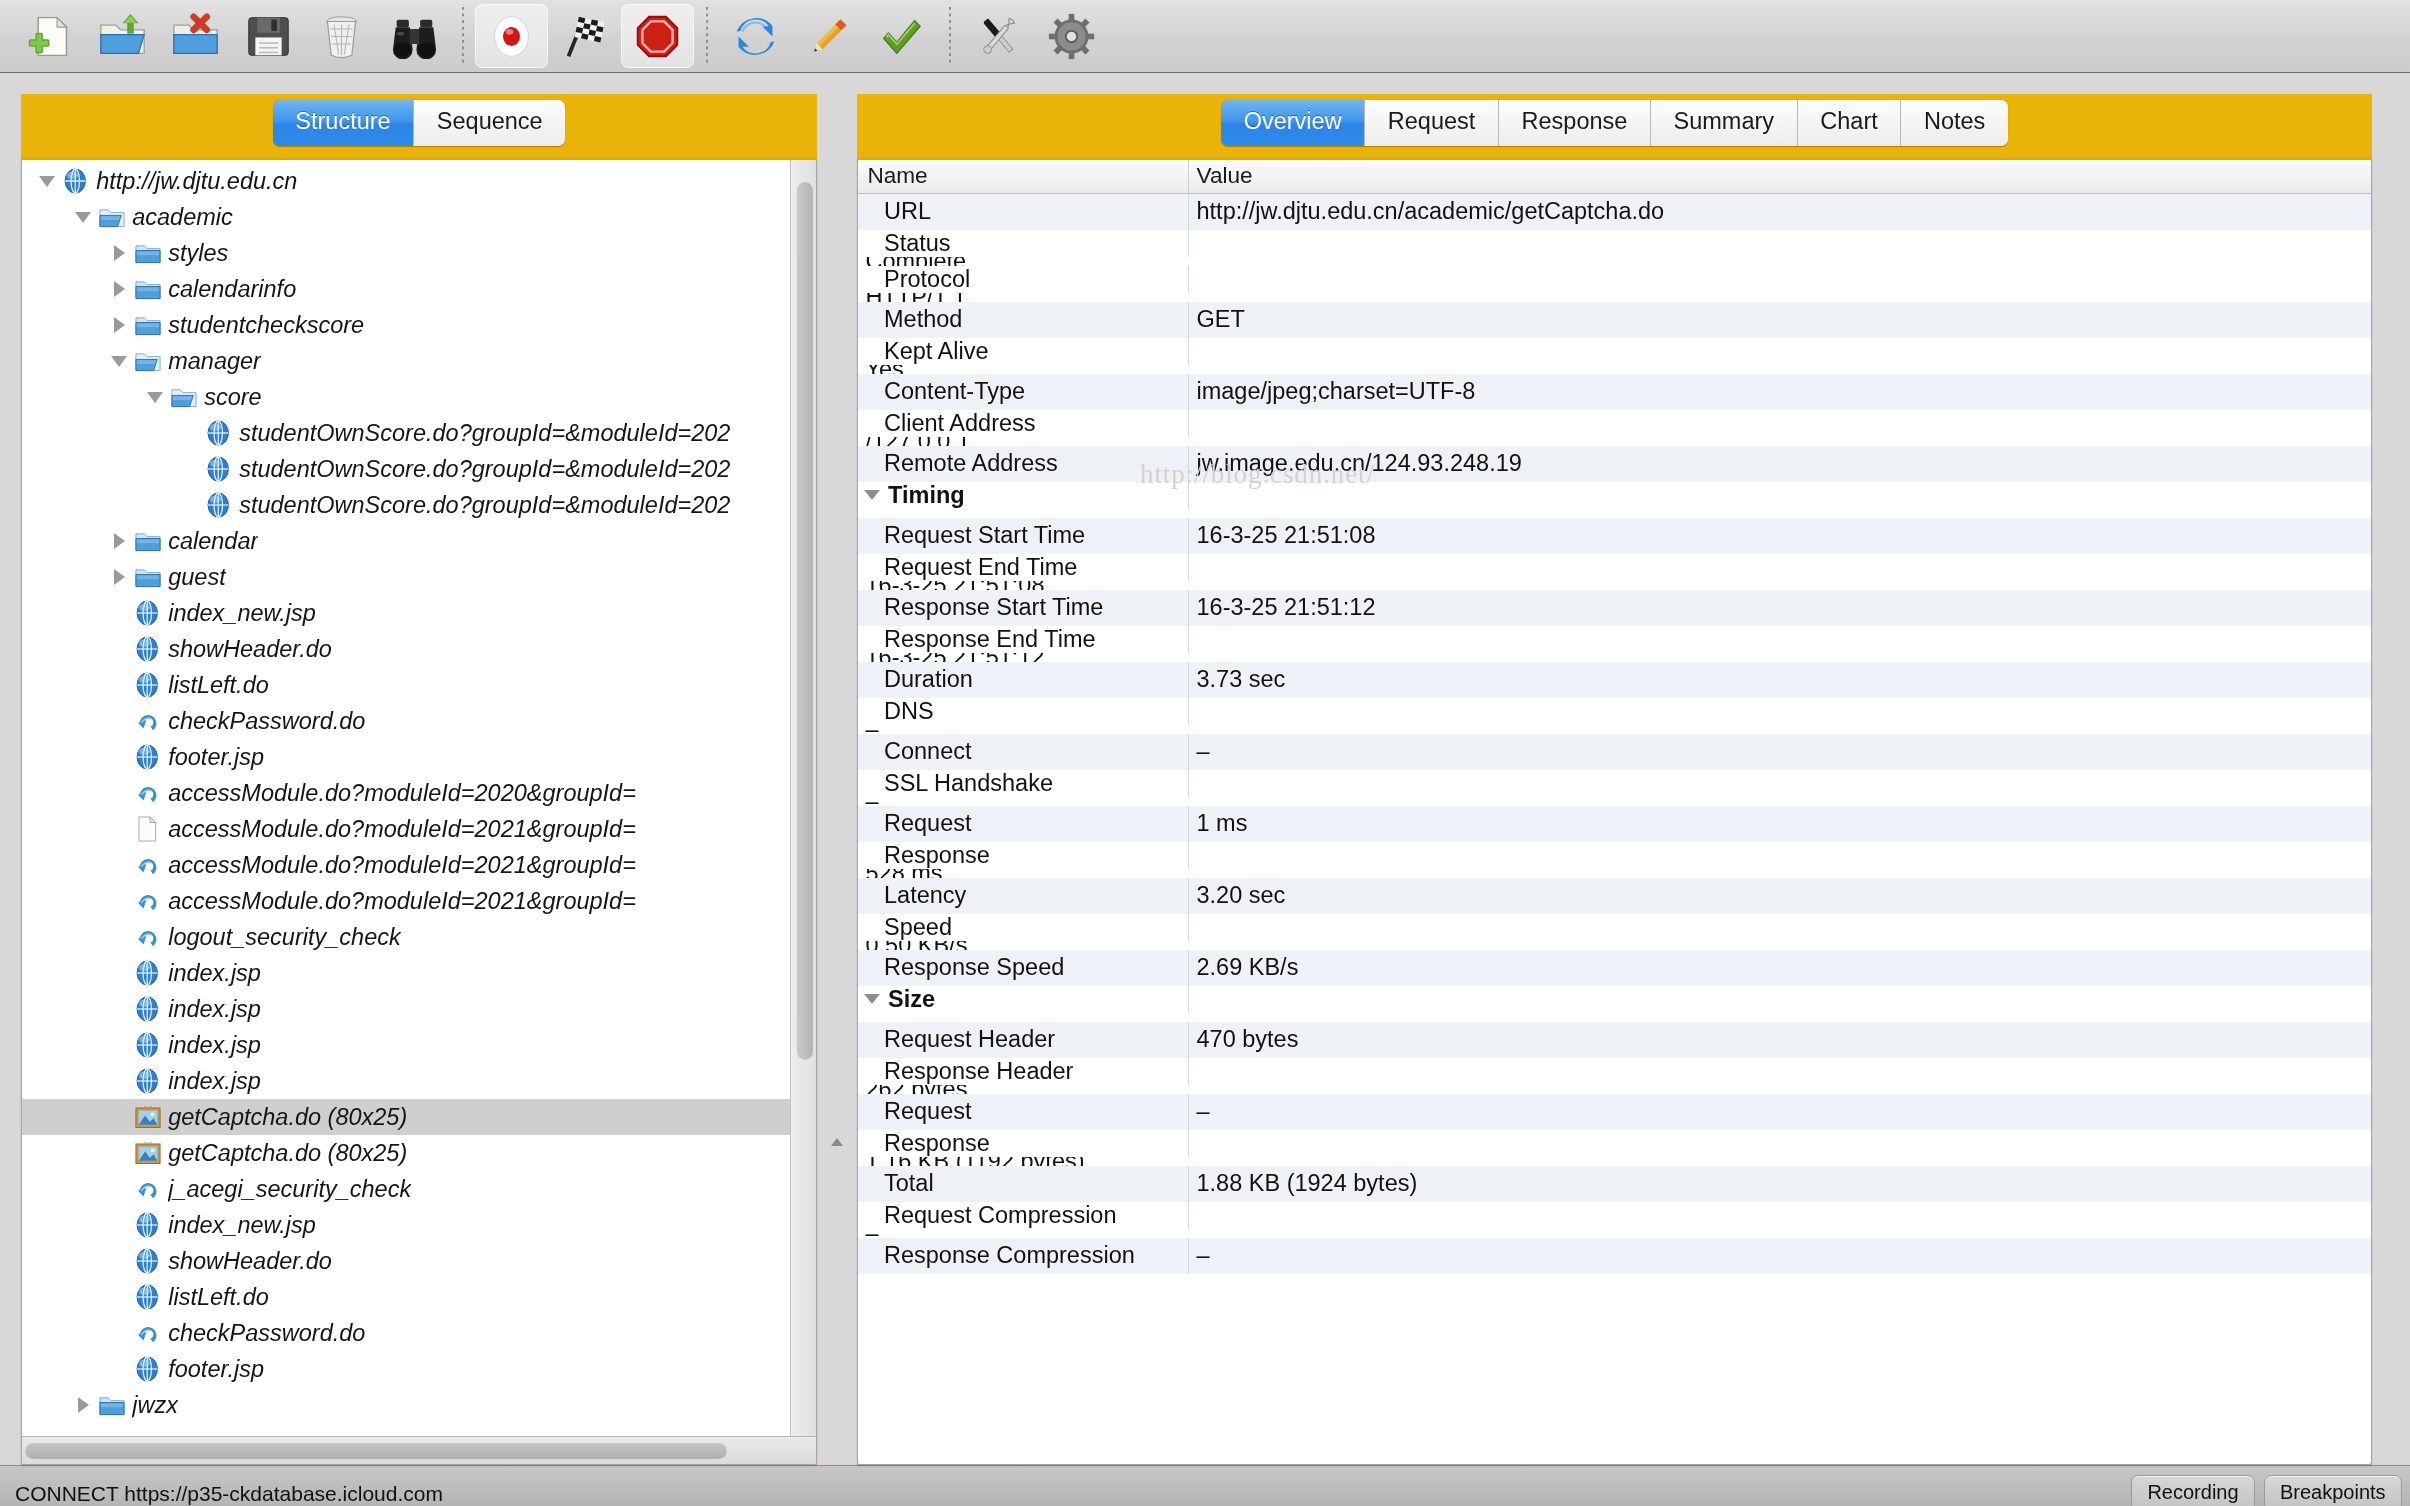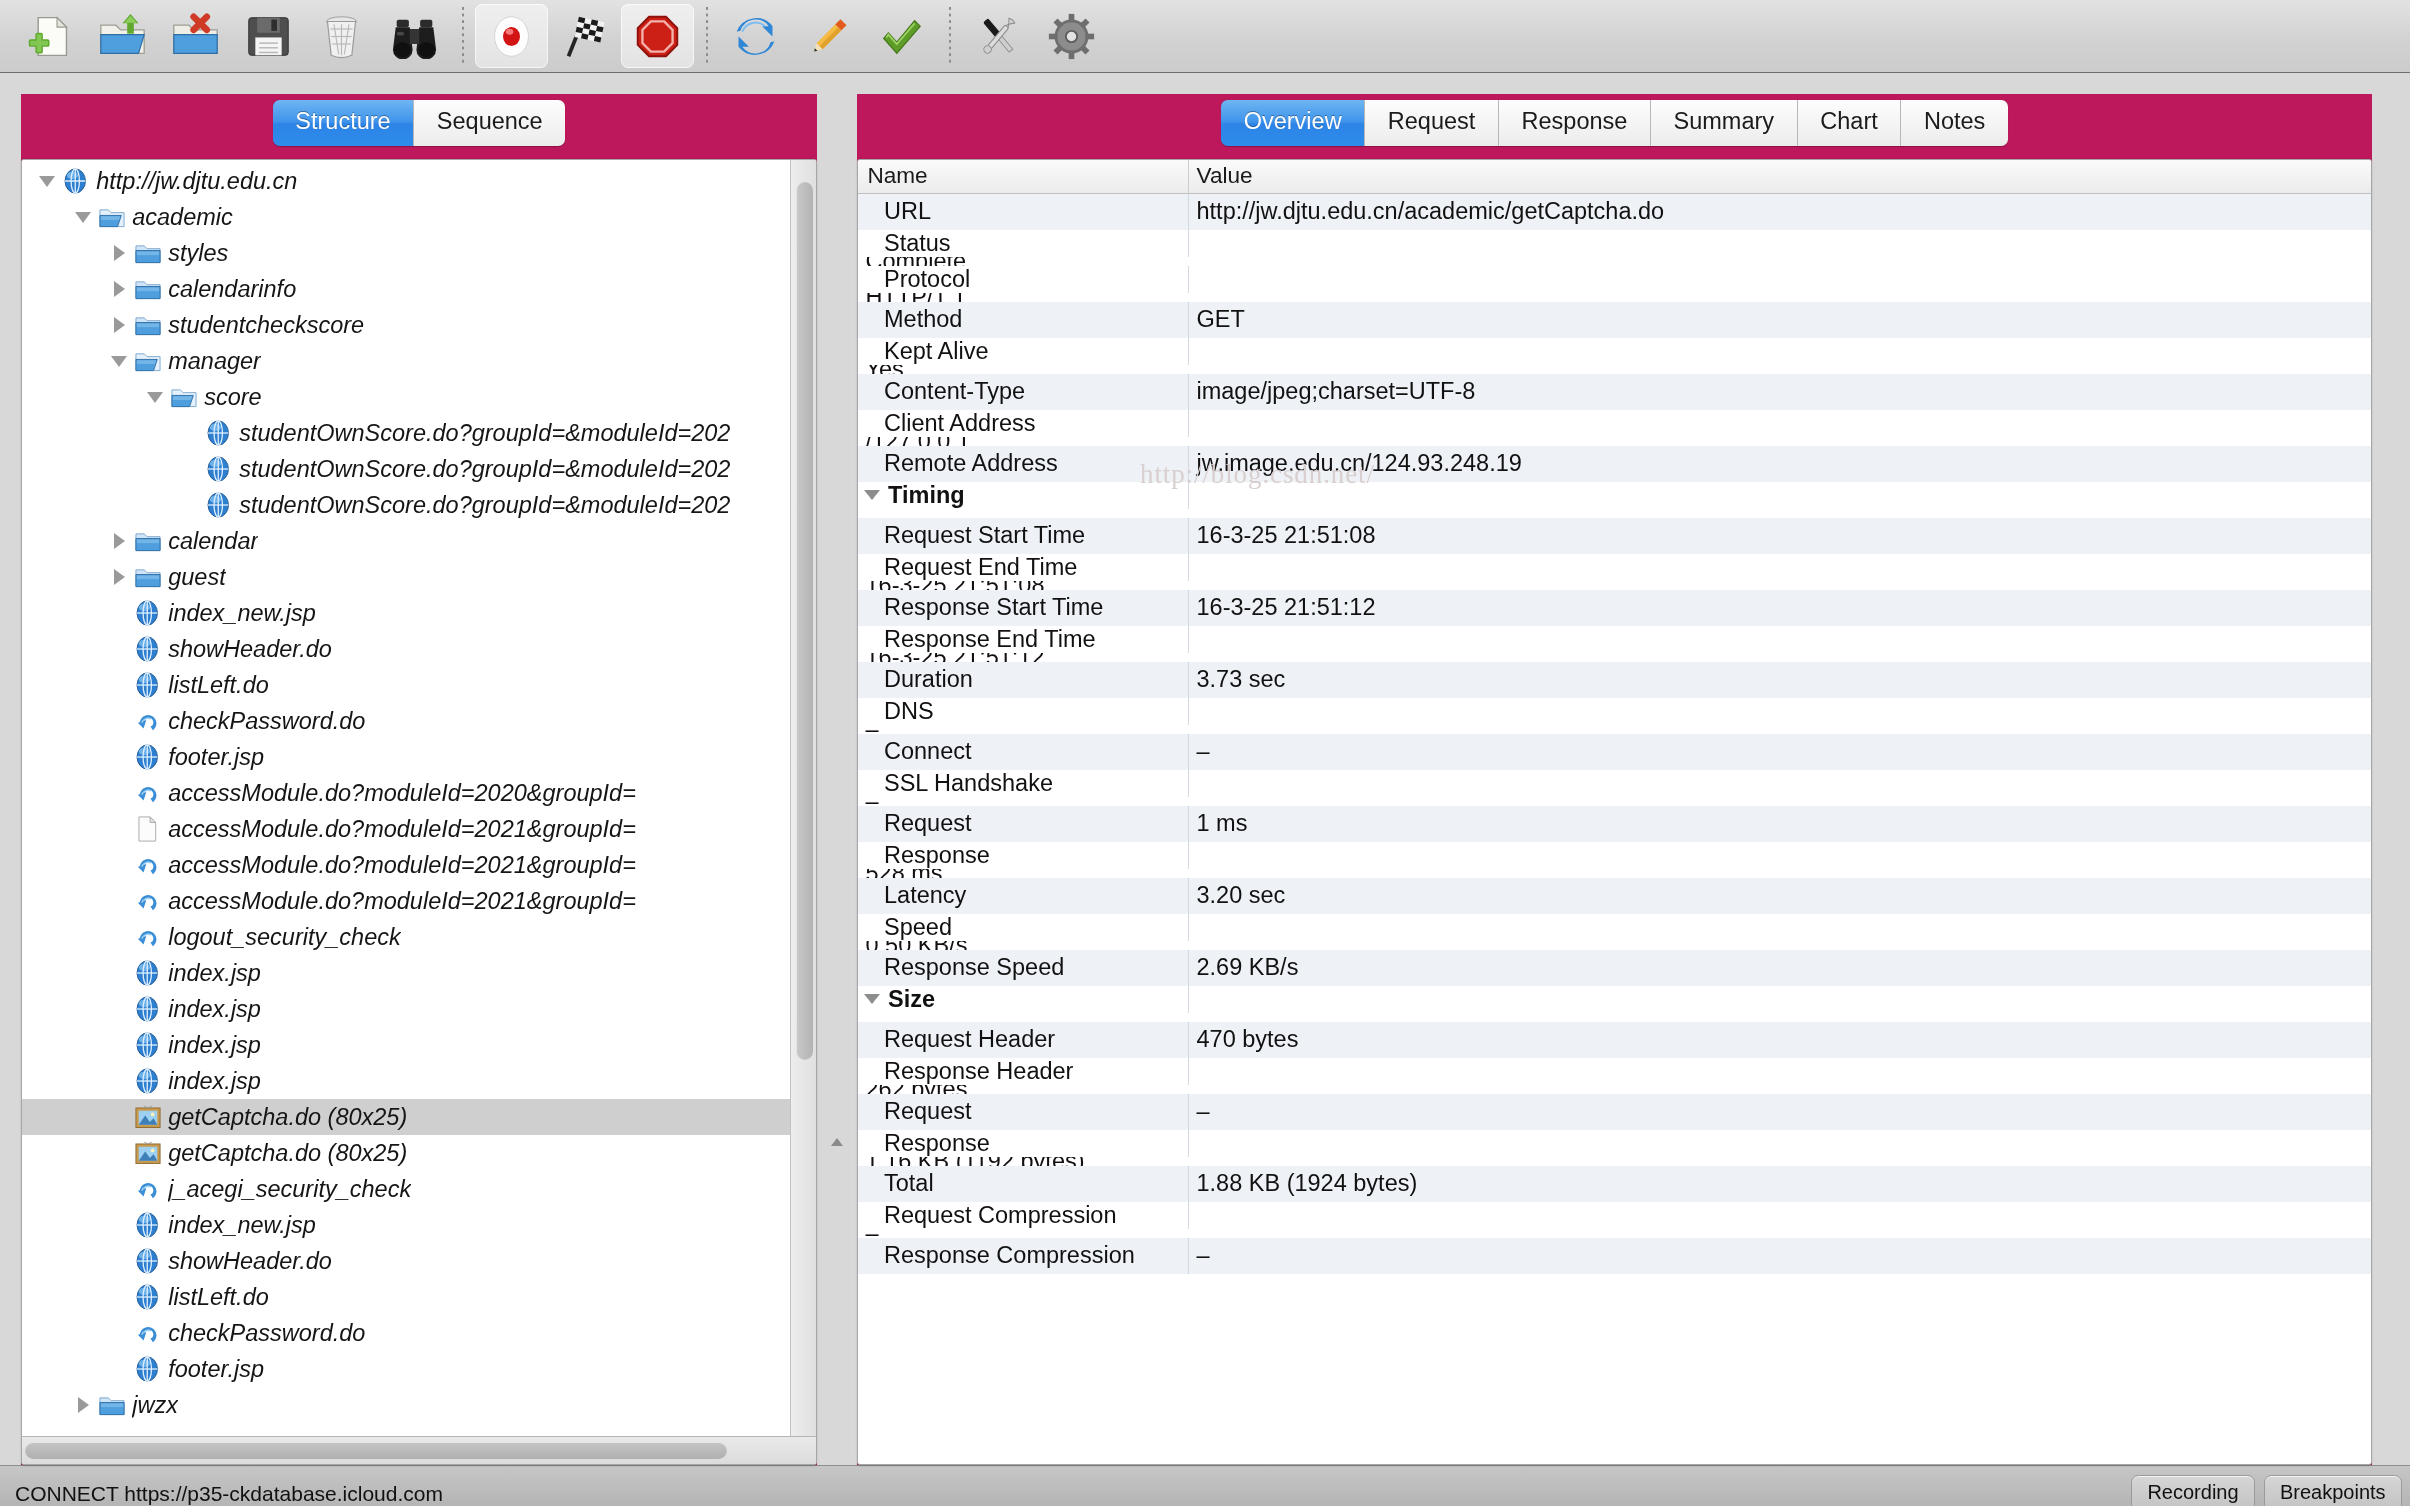--- a/index.html
+++ b/index.html
@@ -41,21 +41,21 @@
 
   
   #main {
     height: 1392px;
     display: flex;
     padding: 21px 21px 0 21px;
     gap: 0;
     background: #d8d8d8;
   }
   .pane {
-    background: #be185d;
+    background: #eab308;
     display: flex; flex-direction: column;
   }
   #left-pane  { width: 796px; }
   #splitter   { width: 40px; display:flex; align-items:center; justify-content:center; }
   #splitter .grip {
     width: 0; height: 0;
     border-left: 6.6px solid transparent;
     border-right: 6.6px solid transparent;
     border-bottom: 8.5px solid #8a8a8a;
     margin-top: 725px;

